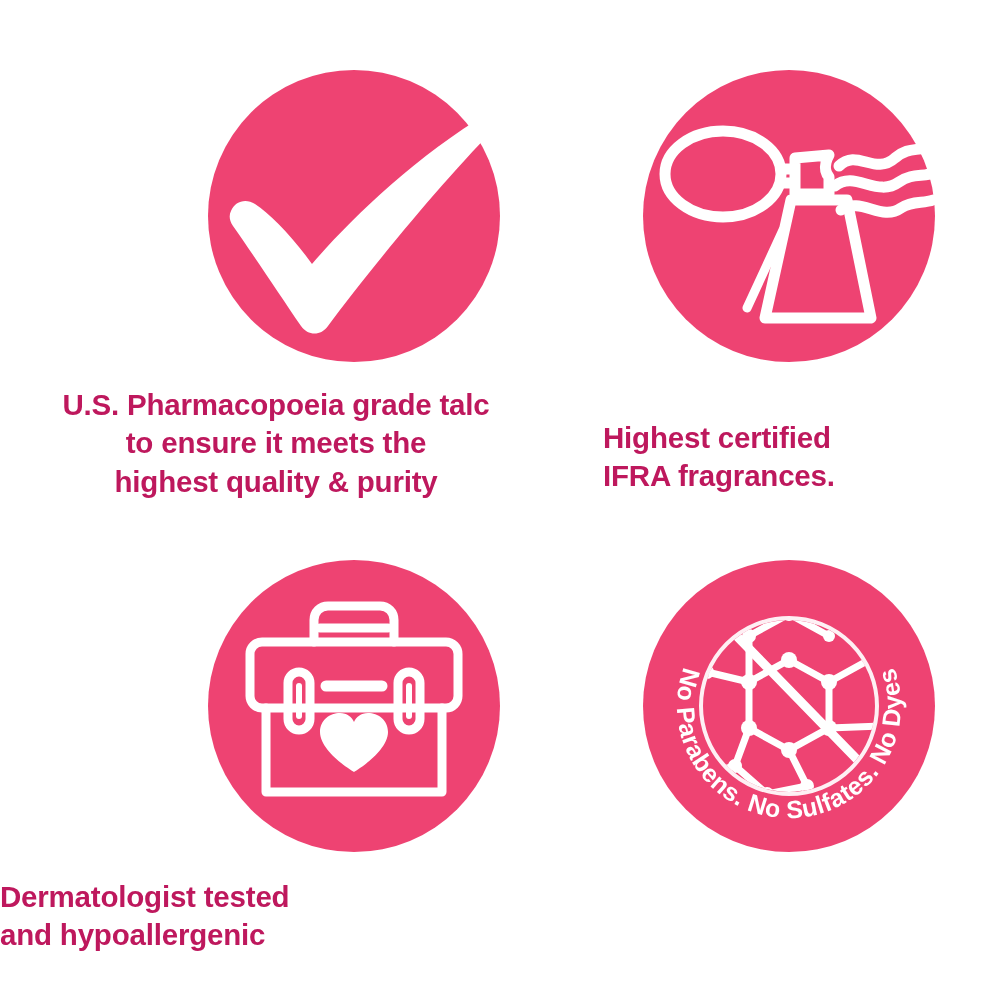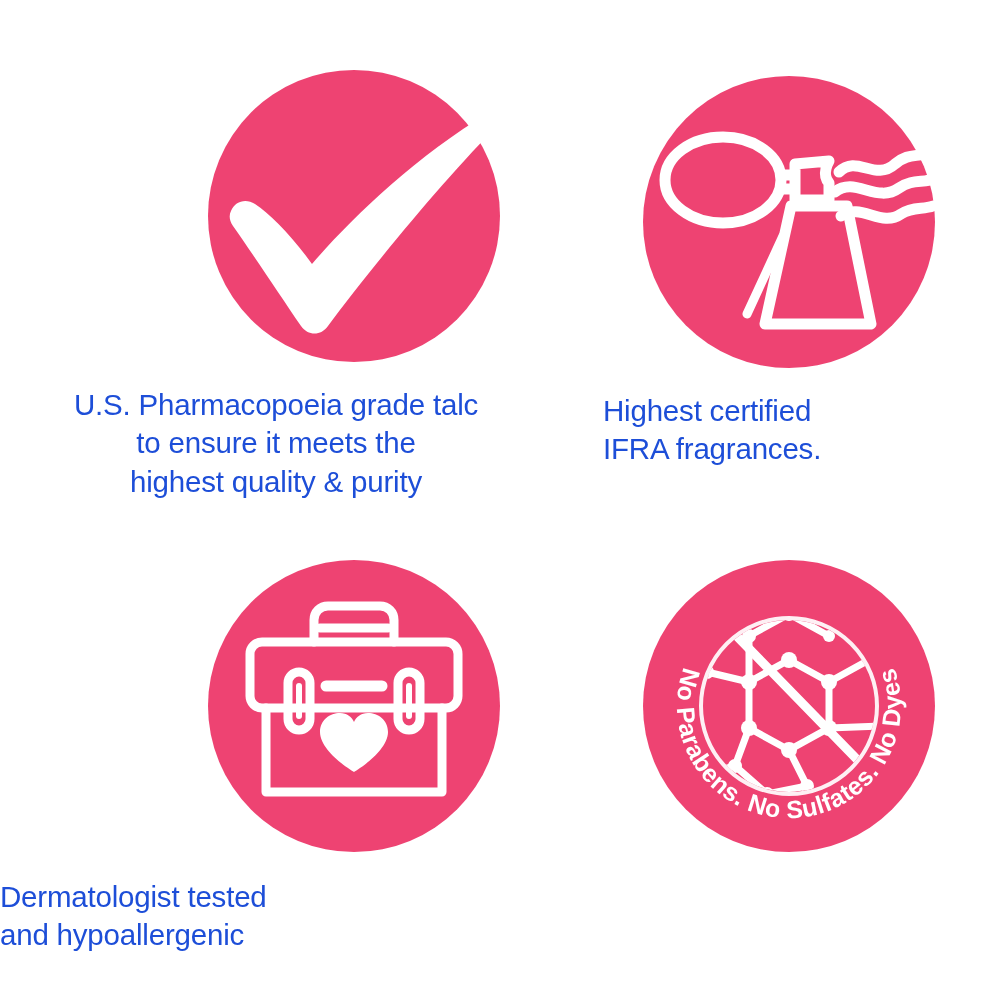--- a/index.html
+++ b/index.html
@@ -28,40 +28,40 @@
     align-items: center;
   }
 
   .badge {
     position: relative;
     display: block;
   }
   .badge svg { display: block; overflow: visible; }
 
   .caption {
-    color: #1d4ed8;
-    font-weight: normal;
+    color: #be185d;
+    font-weight: bold;
     letter-spacing: -0.2px;
     line-height: 1.30;
     white-space: pre-line;
   }
 
   
   #cell-1 { left: 0px;  top: 70px;  width: 570px; }
   #cell-1 .badge { width: 292px; height: 292px; margin-left: 138px; }
   #cell-1 .caption {
     width: 570px;
     text-align: center;
     font-size: 29.5px;
     margin-top: 24px;
     padding-right: 18px;
   }
 
   
-  #cell-2 { left: 565px; top: 76px; width: 435px; }
+  #cell-2 { left: 565px; top: 70px; width: 435px; gap: 33px; }
   #cell-2 .badge { width: 292px; height: 292px; margin-left: 12px; }
   #cell-2 .caption {
     width: 435px;
     text-align: left;
     font-size: 29.5px;
     margin-top: 24px;
     padding-left: 38px;
   }
 
   

